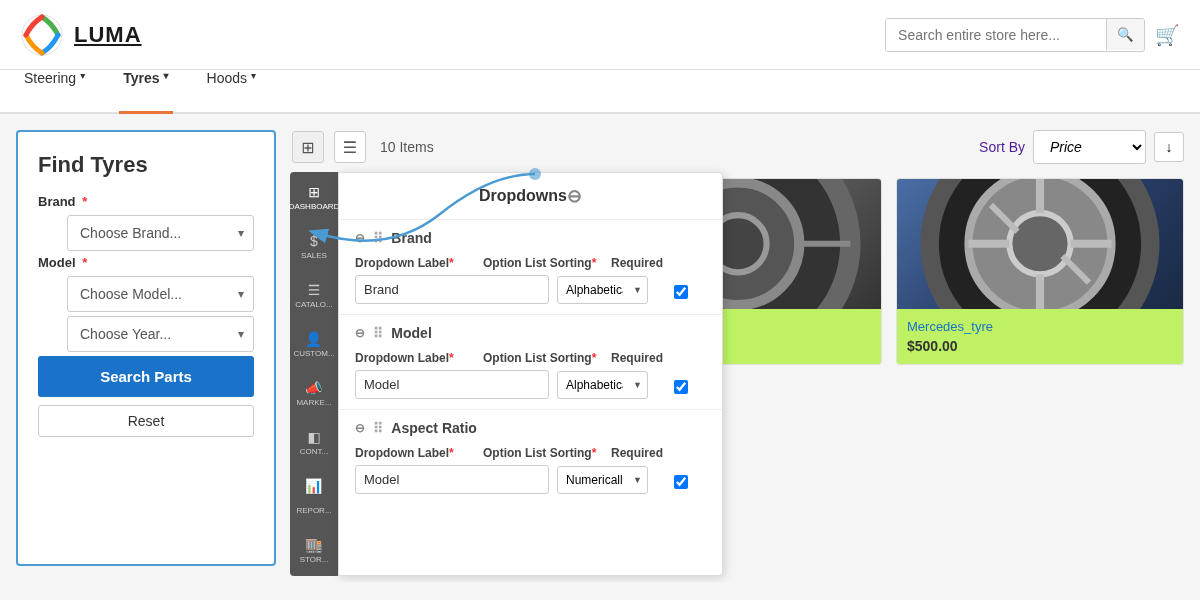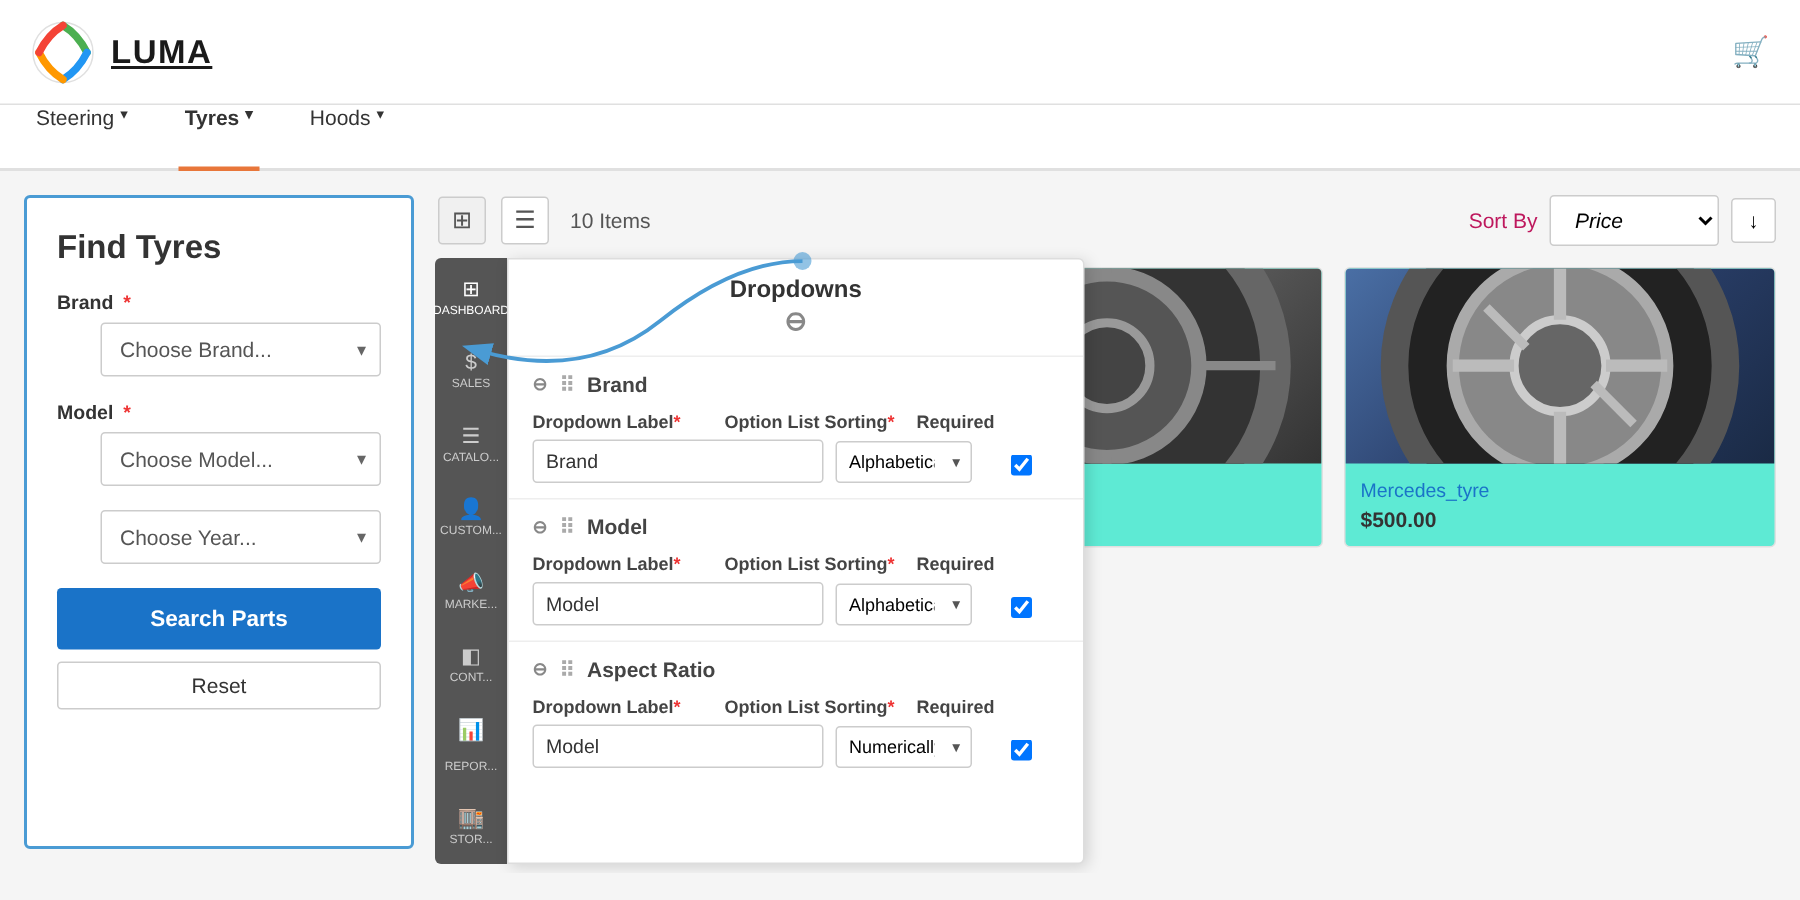--- a/index.html
+++ b/index.html
@@ -69,21 +69,21 @@
       width: 260px; min-width: 260px;
       background: white;
       border: 2px solid #4a9bd4;
       border-radius: 4px;
       padding: 20px;
     }
     .sidebar-title { font-size: 22px; font-weight: 700; margin-bottom: 16px; }
     .field-label { font-size: 13px; font-weight: 600; margin-bottom: 6px; }
     .required { color: #e33; margin-left: 3px; }
     .select-wrapper {
-      position: relative; margin-bottom: 16px; padding-left: 29px;
+      position: relative; margin-bottom: 4px; padding-left: 29px;
     }
     .select-wrapper select {
       width: 100%; padding: 9px 12px;
       border: 1px solid #ccc; border-radius: 3px;
       font-size: 14px; color: #555;
       appearance: none; background: white; cursor: pointer;
       outline: none;
     }
     .select-arrow {
       position: absolute; right: 10px; top: 50%; transform: translateY(-50%);
@@ -114,40 +114,40 @@
     .view-btn {
       width: 32px; height: 32px;
       border: 1px solid #ccc; border-radius: 3px;
       background: white; cursor: pointer;
       display: flex; align-items: center; justify-content: center;
       font-size: 16px; color: #555;
     }
     .view-btn.active { background: #f0f0f0; }
     .items-count { font-size: 14px; color: #555; flex: 1; padding-left: 4px; }
     .sort-area { display: flex; align-items: center; gap: 8px; }
-    .sort-label { font-size: 14px; color: #be185d; }
+    .sort-label { font-size: 14px; color: #4c1d95; }
     .sort-select {
       padding: 7px 12px; border: 1px solid #ccc; border-radius: 3px;
       font-size: 14px; background: white; cursor: pointer; font-style: italic;
     }
     .sort-dir-btn {
       width: 30px; height: 30px;
       border: 1px solid #ccc; border-radius: 3px;
       background: white; cursor: pointer;
       display: flex; align-items: center; justify-content: center;
       font-size: 14px;
     }
 
     
     .product-grid {
       display: grid; grid-template-columns: repeat(3, 1fr);
       gap: 14px;
     }
     .product-card {
-      background: #5eead4; border: 1px solid #e0e0e0; border-radius: 4px;
+      background: #bef264; border: 1px solid #e0e0e0; border-radius: 4px;
       overflow: hidden;
     }
     .product-info { padding: 10px; }
     .product-name { font-size: 13px; color: #1a73c8; margin-bottom: 4px; }
     .product-price { font-size: 14px; font-weight: 600; color: #333; }
 
     
     .overlay-container {
       position: absolute;
       top: 58px; left: 290px;
@@ -175,21 +175,21 @@
       background: white;
       border: 1px solid #ddd;
       border-radius: 0 4px 4px 0;
       width: 385px;
       box-shadow: 2px 2px 10px rgba(0,0,0,0.15);
     }
     .dp-header {
       display: flex; align-items: center; justify-content: center;
       padding: 12px 16px;
       border-bottom: 1px solid #eee;
-      font-size: 16px; font-weight: 600; flex-direction: column;
+      font-size: 16px; font-weight: 600;
     }
     .dp-section { border-bottom: 1px solid #eee; padding: 10px 16px; }
     .dp-section-header {
       display: flex; align-items: center; gap: 8px;
       font-size: 14px; font-weight: 600; margin-bottom: 10px; color: #444;
     }
     .dp-section-header .collapse-btn { color: #888; cursor: pointer; font-size: 12px; }
     .dp-row { display: flex; align-items: center; gap: 8px; }
     .dp-row label { font-size: 12px; font-weight: 600; color: #444; flex: 0 0 120px; }
     .dp-row label .req { color: #e33; }
@@ -235,20 +235,24 @@
       <circle cx="22" cy="22" r="20" fill="none" stroke="#e0e0e0" stroke-width="1"></circle>
       <path d="M22,4 Q32,10 38,22 Q32,34 22,40 Q12,34 6,22 Q12,10 22,4Z" fill="none"></path>
       <path d="M22,4 Q32,10 38,22" stroke="#4CAF50" stroke-width="5" fill="none" stroke-linecap="round"></path>
       <path d="M38,22 Q32,34 22,40" stroke="#2196F3" stroke-width="5" fill="none" stroke-linecap="round"></path>
       <path d="M22,40 Q12,34 6,22" stroke="#FF9800" stroke-width="5" fill="none" stroke-linecap="round"></path>
       <path d="M6,22 Q12,10 22,4" stroke="#F44336" stroke-width="5" fill="none" stroke-linecap="round"></path>
     </svg>
     <span class="logo-text">LUMA</span>
   </div>
   <div class="search-area">
+    <div class="search-box">
+      <input type="text" placeholder="Search entire store here..." style="">
+      <button>🔍</button>
+    </div>
     <span class="cart-icon">🛒</span>
   </div>
 </header>
 
 <nav class="nav">
   <div class="nav-item">
     <span>Steering</span>
     <span style="font-size:10px;">▾</span>
   </div>
   <div class="nav-item active">

